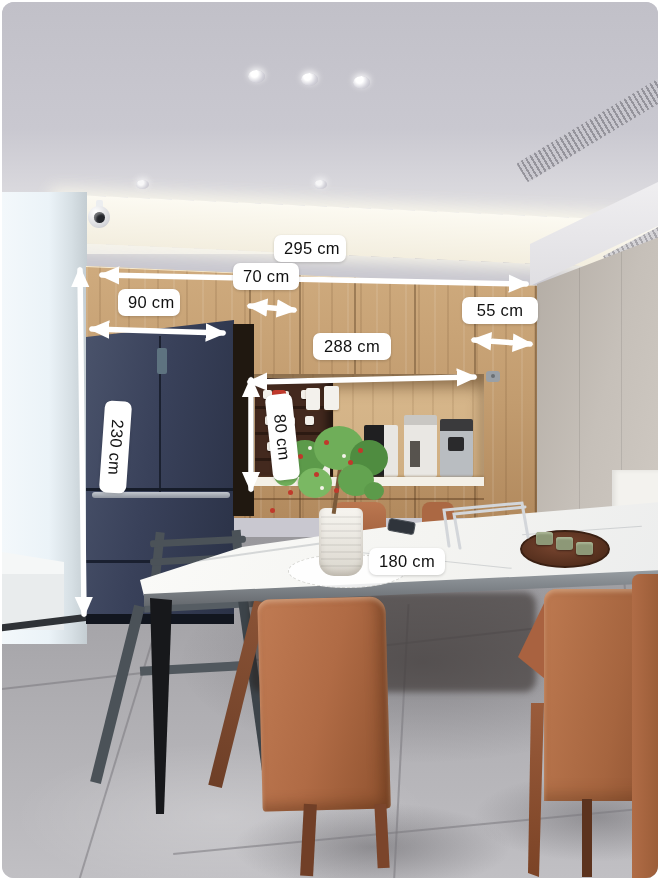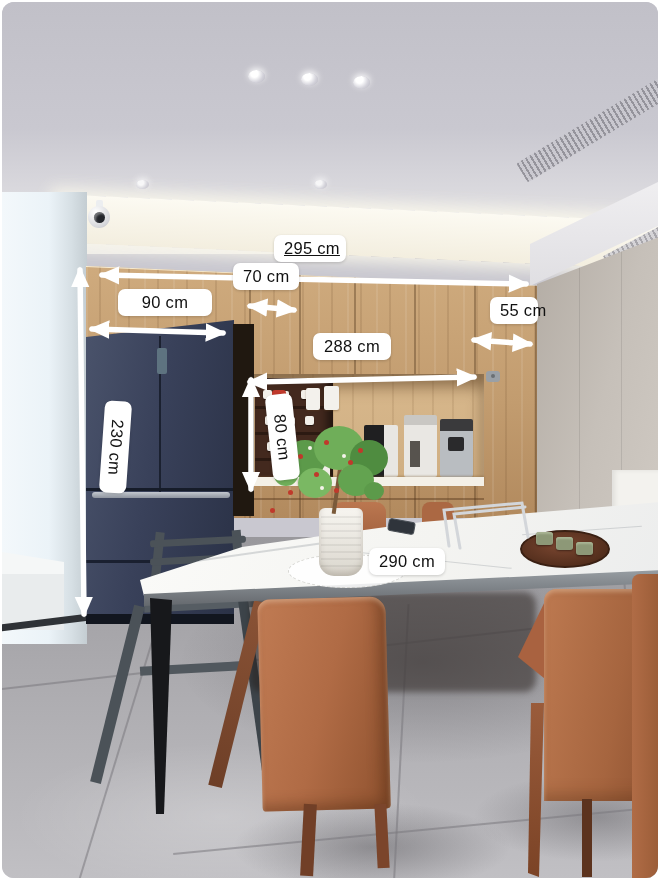--- a/index.html
+++ b/index.html
@@ -176,24 +176,24 @@
   
   svg.overlay{left:0;top:0;width:660px;height:880px;pointer-events:none;}
   .dim-arrow{stroke:var(--arrow,#fff);}
   #ah path{fill:var(--arrow,#fff);}
   .rack-line{stroke:#d3d6da;}
   .dim-label{background:var(--label_bg,#fff);color:var(--label_text,#111);
     border-radius:7px;font-size:16.5px;line-height:1;letter-spacing:.3px;
     padding:5px 10px;box-shadow:0 1px 3px rgba(0,0,0,.18);white-space:nowrap;text-align:center;}
   .dim-label.vert{padding:0;display:flex;align-items:center;justify-content:center;}
   .dim-label.vert span{transform:rotate(90deg);white-space:nowrap;}
-  .lab-295{left:272px;top:233px;width:72px;text-decoration:underline;}
+  .lab-295{left:272px;top:233px;width:72px;}
   .lab-40{left:231px;top:261px;width:66px;}
-  .lab-90{left:116px;top:287px;width:94px;}
-  .lab-55{left:488px;top:295px;width:48px;}
+  .lab-90{left:116px;top:287px;width:62px;}
+  .lab-55{left:460px;top:295px;width:76px;}
   .lab-155{left:311px;top:331px;width:78px;}
   .lab-180{left:367px;top:546px;width:76px;}
   .lab-230{left:100px;top:399px;width:27px;height:92px;transform:rotate(4deg);}
   .lab-80{left:267px;top:392px;width:27px;height:86px;transform:rotate(-6deg);}
 </style>
 </head>
 <body>
 
 <div id="stage">
  <div id="photo">
@@ -383,16 +383,16 @@
   <div class="dim-label lab-40">70 cm</div>
   <div class="dim-label lab-90">90 cm</div>
   <div class="dim-label lab-55">55 cm</div>
   <div class="dim-label lab-155">288 cm</div>
   <div class="dim-label vert lab-230">
         <span>230 cm</span>
       </div>
   <div class="dim-label vert lab-80">
         <span>80 cm</span>
       </div>
-  <div class="dim-label lab-180">290 cm</div>
+  <div class="dim-label lab-180">180 cm</div>
 
  </div>
 </div>
 
 </body></html>

